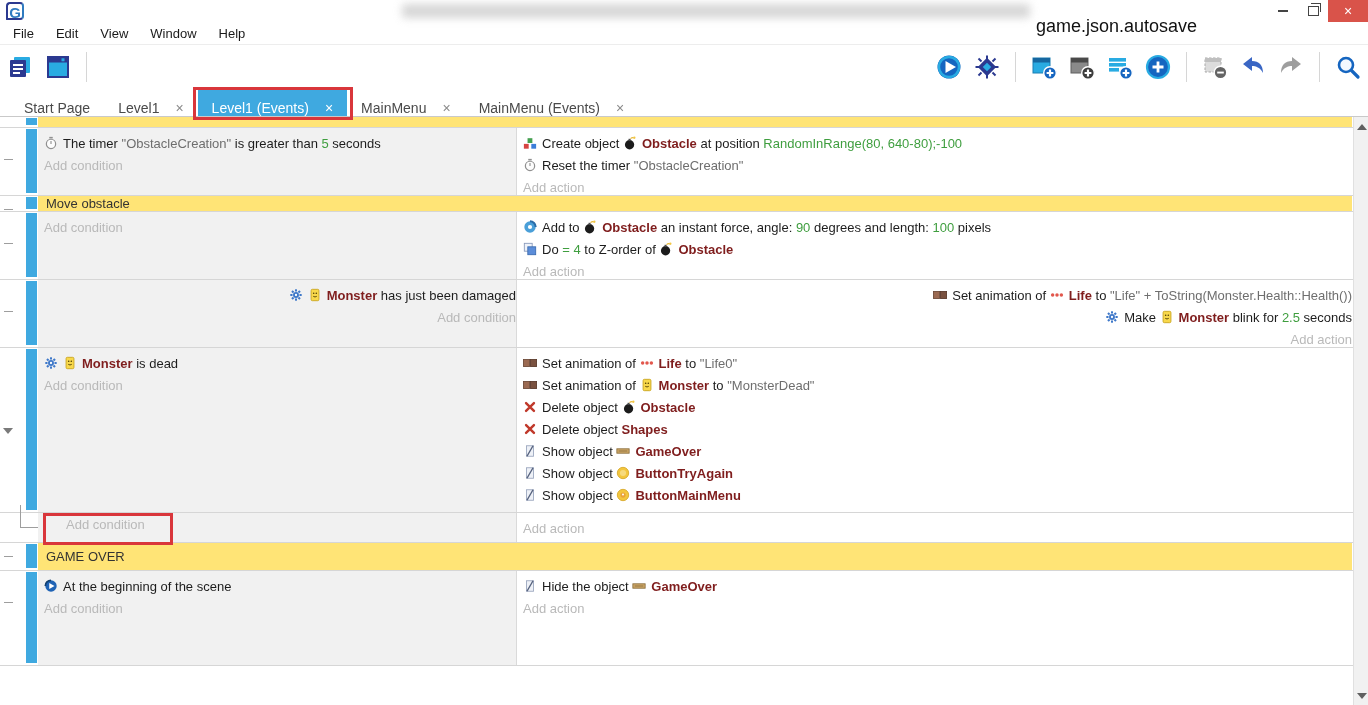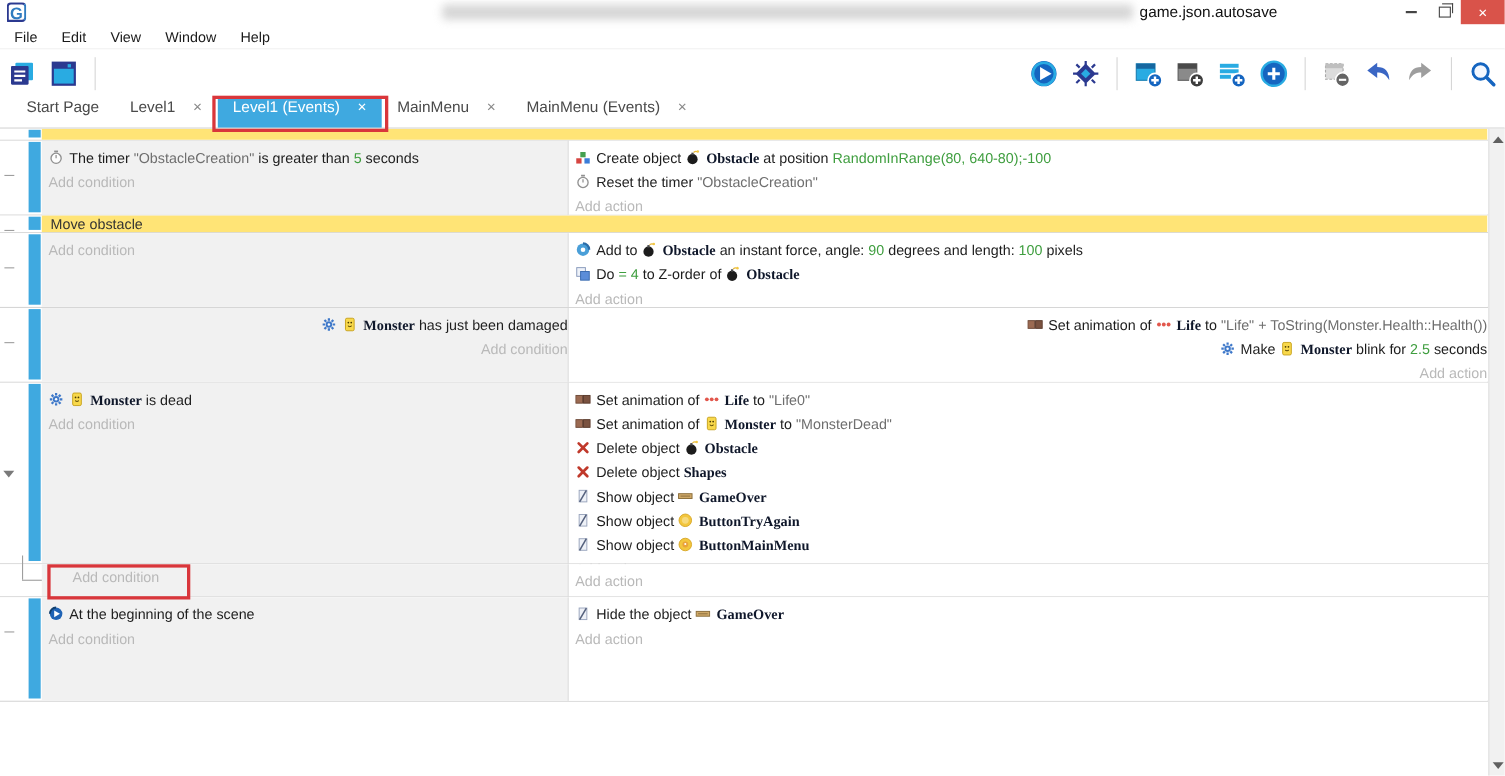--- a/index.html
+++ b/index.html
@@ -8,58 +8,58 @@
     font-family:"Liberation Sans","DejaVu Sans",sans-serif;
     -webkit-font-smoothing:antialiased;color:#1d1d1d;
   }
   
   .titlebar{position:relative;height:22px;background:#fff;}
   .app-logo{position:absolute;left:6px;top:2px;width:18px;height:18px;font-weight:bold;
     color:#2f7bc0;font-size:15px;line-height:18px;text-align:center;
     border:2px solid #2b3990;border-radius:4px 4px 4px 1px;border-right-color:#2f7bc0;box-sizing:border-box;}
   .title-blur{position:absolute;left:402px;top:4px;width:628px;height:14px;background:#c9c9c9;
     filter:blur(4px);opacity:.75;border-radius:3px;}
-  .title-text{position:absolute;left:1036px;top:2px;font-size:14px;color:#111;}
+  .title-text{position:absolute;left:1036px;top:16px;font-size:18px;color:#111;}
   .win-controls{position:absolute;right:0;top:0;height:22px;display:flex;}
   .win-btn{width:30px;height:22px;display:flex;align-items:center;justify-content:center;cursor:default;}
   .win-btn .minbar{width:10px;height:2px;background:#444;}
   .win-btn .maxbox{width:9px;height:8px;border:1px solid #444;position:relative;}
   .win-btn .maxbox:before{content:"";position:absolute;left:2px;top:-4px;width:9px;height:8px;border:1px solid #444;border-bottom:none;border-left:none;}
   .win-close{width:40px;background:#d9534a;color:#fff;font-size:14px;}
   
   .menubar{height:22px;display:flex;align-items:center;background:#fff;border-bottom:1px solid #ededed;}
   .menu-item{font-size:13px;padding:0 11px;color:#1a1a1a;}
   .menu-item:first-child{margin-left:2px;}
   
   .toolbar{height:44px;display:flex;align-items:center;background:#fff;padding:0 6px;box-sizing:border-box;}
   .tb-group{display:flex;align-items:center;gap:10px;}
   .tb-spacer{flex:1;}
   .tb-btn{width:28px;height:28px;display:flex;align-items:center;justify-content:center;}
   .tb-sep{width:1px;height:30px;background:#d6d6d6;margin:0 4px;}
   
   .tabbar{height:27px;display:flex;align-items:stretch;background:#fff;border-bottom:1px solid #c9c9c9;padding-left:10px;}
-  .tab{display:flex;align-items:flex-start;font-size:14px;color:#4a4a4a;padding:0 14px;position:relative;white-space:nowrap;}
+  .tab{display:flex;align-items:flex-end;font-size:14px;color:#4a4a4a;padding:0 14px;position:relative;white-space:nowrap;}
   .tab .tab-close{margin-left:16px;color:#8a8a8a;font-size:14px;}
   .tab.active{background:#3fa9e0;color:#fff;}
   .tab.active .tab-close{color:#fff;}
   .tab.annotated:after{content:"";position:absolute;left:-5px;right:-6px;top:-2px;bottom:-4px;
     border:3px solid #d9363b;pointer-events:none;z-index:5;}
   
   .events-wrap{position:relative;height:589px;background:#fff;}
   #events{position:absolute;left:0;top:0;right:15px;bottom:0;overflow:hidden;}
   .row{position:relative;box-sizing:border-box;border-bottom:1px solid #d6d6d6;background:#fff;}
   .bar{position:absolute;left:26px;width:11px;top:1px;bottom:2px;background:#3fa9e0;}
   .comment-body{position:absolute;left:38px;right:1px;top:0;bottom:0;background:#ffe476;
     display:flex;align-items:center;font-size:13px;color:#333;padding-left:8px;}
   .cond-zone{position:absolute;left:38px;width:478px;top:0;bottom:0;background:#f1f1f1;padding-top:5px;box-sizing:border-box;}
   .act-zone{position:absolute;left:517px;right:1px;top:0;bottom:0;background:#fff;padding-top:5px;box-sizing:border-box;}
   .divider{position:absolute;left:516px;width:1px;top:0;bottom:0;background:#dadada;}
   .line{height:22px;line-height:22px;font-size:13px;white-space:nowrap;padding-left:6px;overflow:hidden;}
   .muted{color:#b9b9b9;}
-  .seg-object{font-weight:bold;color:#0f172a;font-family:Liberation Serif, serif;}
+  .seg-object{font-weight:bold;color:#7f1d1d;}
   .seg-value{color:#3f9e3f;}
   .seg-string{color:#6e6e6e;}
   .icon{display:inline-block;width:14px;height:14px;vertical-align:-2px;margin-right:5px;}
   .icon svg{display:block;}
   
   .dash{position:absolute;left:4px;width:9px;height:1px;background:#9e9e9e;}
   .tri{position:absolute;left:3px;width:0;height:0;border-left:5px solid transparent;
     border-right:5px solid transparent;border-top:6px solid #7a7a7a;}
   .connector-v{position:absolute;left:20px;top:-8px;width:1px;height:22px;background:#9e9e9e;}
   .connector-h{position:absolute;left:20px;top:14px;width:22px;height:1px;background:#9e9e9e;}
@@ -444,20 +444,27 @@
         <div class="connector-h"></div>
         <div class="sub-bar"></div>
         <div class="cond-zone" style="padding-top: 0px;"></div>
         <div class="act-zone">
           <div class="line muted"><span class="">Add action</span></div>
         </div>
         <div class="divider"></div>
         <div class="sub-cond-text">Add condition</div>
         <div class="annotation-box"></div>
       </div>
+      <div class="row" style="height: 28px;">
+        <div class="bar"></div>
+        <div class="comment-body">
+          <span>GAME OVER</span>
+        </div>
+        <div class="dash" style="top: 13px;"></div>
+      </div>
       <div class="row" style="height: 95px;">
         <div class="bar"></div>
         <div class="cond-zone">
           <div class="line"><span class="icon"><svg width="14" height="14" viewBox="0 0 16 16" xmlns="http://www.w3.org/2000/svg">
                 <circle cx="8" cy="8" r="6.5" fill="#1f63b5"></circle>
                 <path d="M8 1.5 A6.5 6.5 0 0 0 1.5 8" stroke="#12406f" stroke-width="2" fill="none"></path>
                 <polygon points="6,4.5 12,8 6,11.5" fill="#fff"></polygon>
               </svg></span><span>At the beginning of the scene</span></div>
           <div class="line muted">Add condition</div>
         </div>

